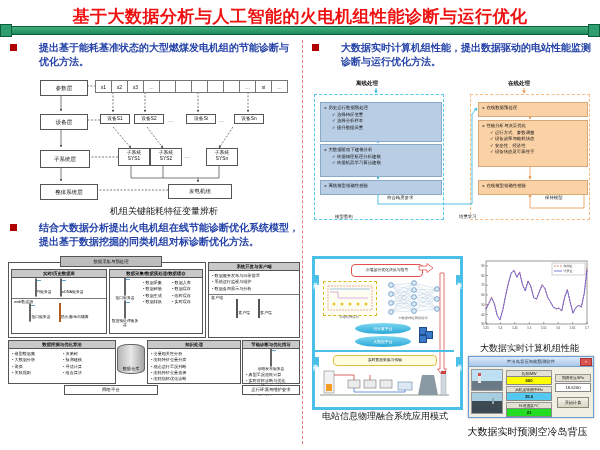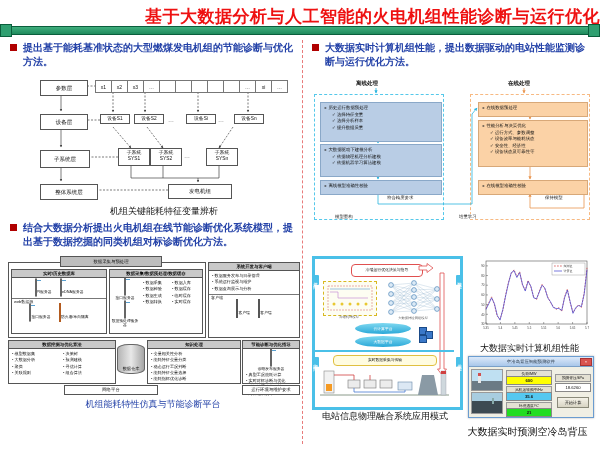--- a/index.html
+++ b/index.html
@@ -1,26 +1,26 @@
 <!DOCTYPE html>
 <html><head>
 <meta charset="utf-8">
 <style>
   html,body{margin:0;padding:0;background:#fff}
   .slide{position:relative;width:600px;height:450px;background:#fff;overflow:hidden;
          font-family:"Liberation Sans","DejaVu Sans",sans-serif;color:#111}
   .abs{position:absolute}
   
-  .title{left:0;top:5px;width:100%;text-align:right;color:#ee1111;font-weight:bold;
+  .title{left:0;top:5px;width:100%;text-align:center;color:#ee1111;font-weight:bold;
          font-size:17px;letter-spacing:0.5px}
   .gbar{left:0;right:0;top:26px;height:7px;background:linear-gradient(180deg,#3fae7d,#1f8a5c);
         border-top:1px solid #0a5e3c;border-bottom:1px solid #0a5e3c}
   .gcap{top:24px;width:10px;height:11px;background:#2f9f70;border:1px solid #0a5e3c}
   
-  .bullet{display:flex;gap:6px;color:#2442a8;font-weight:bold;font-size:10px;line-height:1.35}
+  .bullet{display:flex;gap:22px;color:#2442a8;font-weight:bold;font-size:10px;line-height:1.35}
   .bullet .sq{flex:0 0 auto;width:7px;height:7px;background:#b00000;margin-top:3px}
   .cap{font-size:9px;color:#111;text-align:center}
   .cap.blue{color:#2442a8}
   .divider{border-left:1px dashed #e87a7a;width:0}
   
   .d1{font-size:6px}
   .d1box{position:absolute;border:1px solid #555;background:#fff;display:flex;align-items:center;
          justify-content:center;text-align:center;font-size:5.5px;line-height:1.1;padding:0 1px}
   .params{position:absolute;display:flex}
   .params span{width:15px;height:11px;border:1px solid #777;margin-left:-1px;display:flex;
@@ -264,21 +264,20 @@
       <div class="pitems" style="padding-top:0">
           <span>典型工况能耗计算</span>
           <span>实时对标诊断与优化</span>
           <span>对标体系动态更新</span>
           <span>对标结果发布</span>
         </div>
     </div>
     <div class="fbox" style="left:56px;top:129px;width:92px;height:8px;line-height:8px">网络平台</div>
     <div class="fbox" style="left:234px;top:129px;width:56px;height:8px;line-height:8px">运行环境与维护要求</div>
   </div>
-  <div class="abs cap blue" style="left:8px;top:398px;width:290px">机组能耗特性仿真与节能诊断平台</div>
 
   <div class="abs bullet" style="left:312px;top:41px;width:282px">
     <span class="sq"></span>
     <span>大数据实时计算机组性能，提出数据驱动的电站性能监测诊断与运行优化方法。</span>
   </div>
 
   <div class="abs" style="left:312px;top:80px;width:280px;height:158px">
     <div class="ghead" style="left:44px;top:0">离线处理</div>
     <div class="ghead" style="left:196px;top:0">在线处理</div>
     <div class="grp" style="left:2px;top:14px;width:128px;height:124px"></div>

